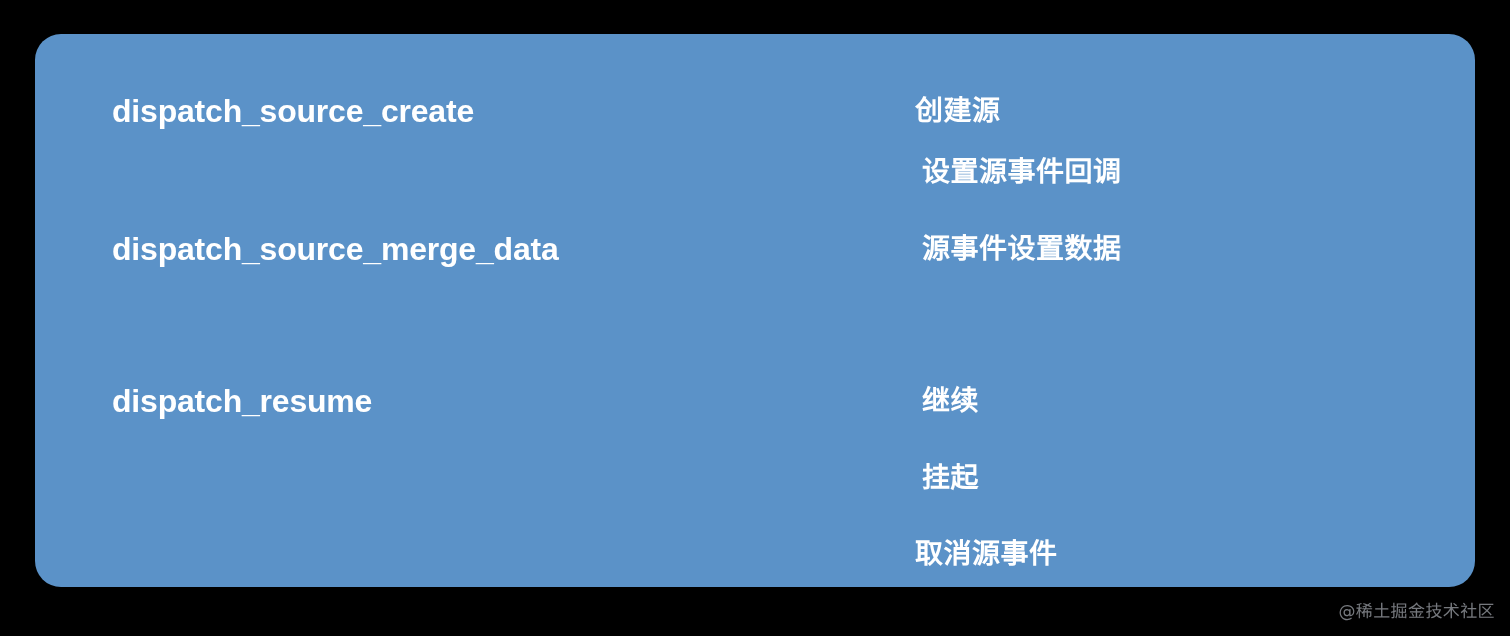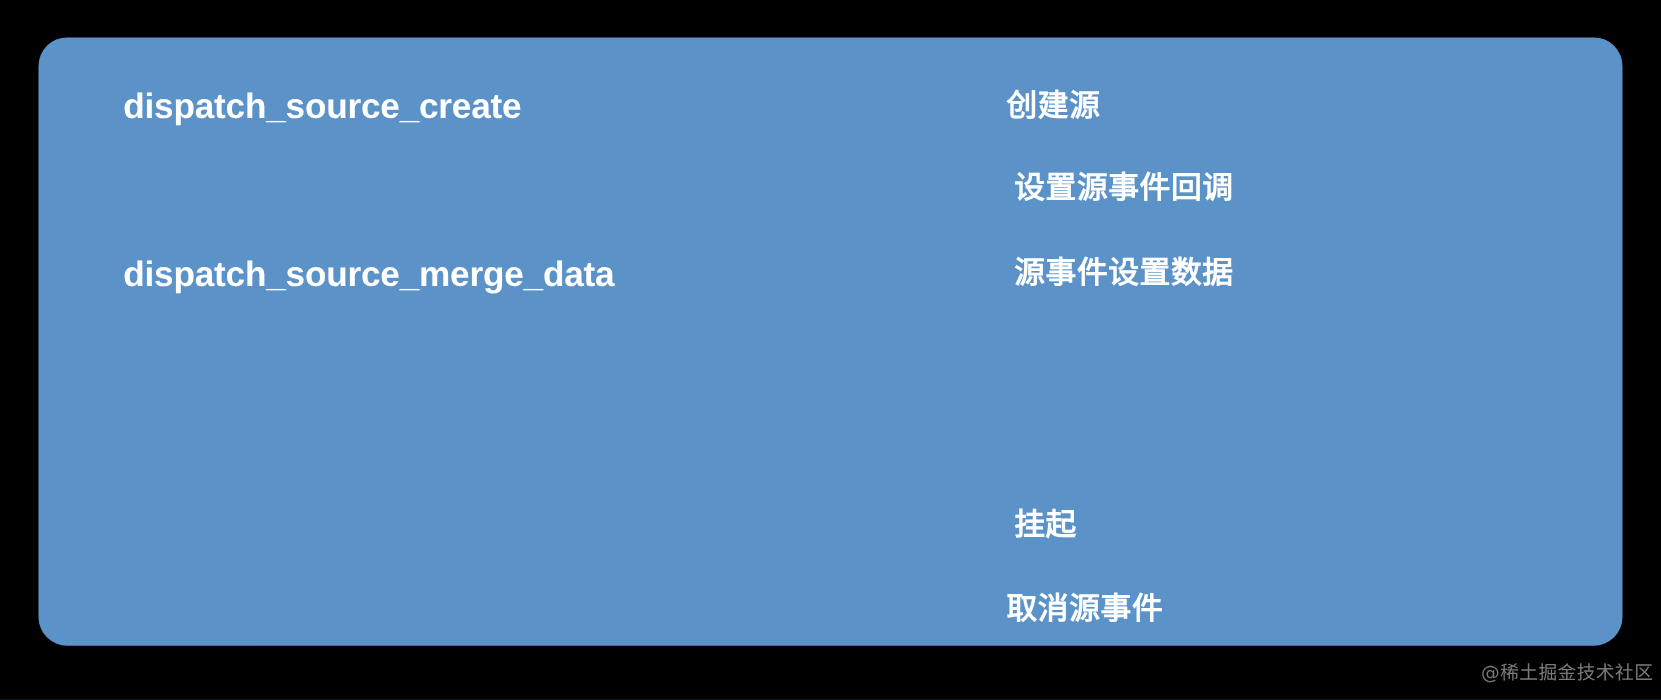--- a/index.html
+++ b/index.html
@@ -69,45 +69,49 @@
     white-space: nowrap;
     font-family: "DejaVu Sans", "Liberation Sans", sans-serif;
     -webkit-font-smoothing: antialiased;
   }
 
   .api-desc.indent { left: 887px; font-family: Liberation Serif, serif; }
 
   
   #watermark {
     position: absolute;
-    right: 7px;
+    right: 15px;
     bottom: 14px;
     font-size: 17px;
     font-weight: 400;
     color: rgba(190, 196, 204, 0.62);
     font-family: "DejaVu Sans", "Liberation Sans", sans-serif;
     white-space: nowrap;
     letter-spacing: 0.4px;
   }
 </style>
 </head>
 <body>
 
 <div id="api-card">
   <div id="api-row-list">
-      <div class="api-row" style="top: 39px; text-decoration: underline;">
+      <div class="api-row" style="top: 54px; text-decoration: underline;">
         <span class="api-name">dispatch_source_create</span>
         <span class="api-desc">创建源</span>
       </div>
       <div class="api-row" style="top: 115px;">
         <span class="api-desc indent">设置源事件回调</span>
       </div>
       <div class="api-row" style="top: 192px;">
         <span class="api-name">dispatch_source_merge_data</span>
         <span class="api-desc indent">源事件设置数据</span>
+      </div>
+      <div class="api-row" style="top: 344px;">
+        <span class="api-name">dispatch_resume</span>
+        <span class="api-desc indent">继续</span>
       </div>
       <div class="api-row" style="top: 421px;">
         <span class="api-desc indent">挂起</span>
       </div>
       <div class="api-row" style="top: 497px;">
         <span class="api-desc">取消源事件</span>
       </div>
     </div>
 </div>
 

